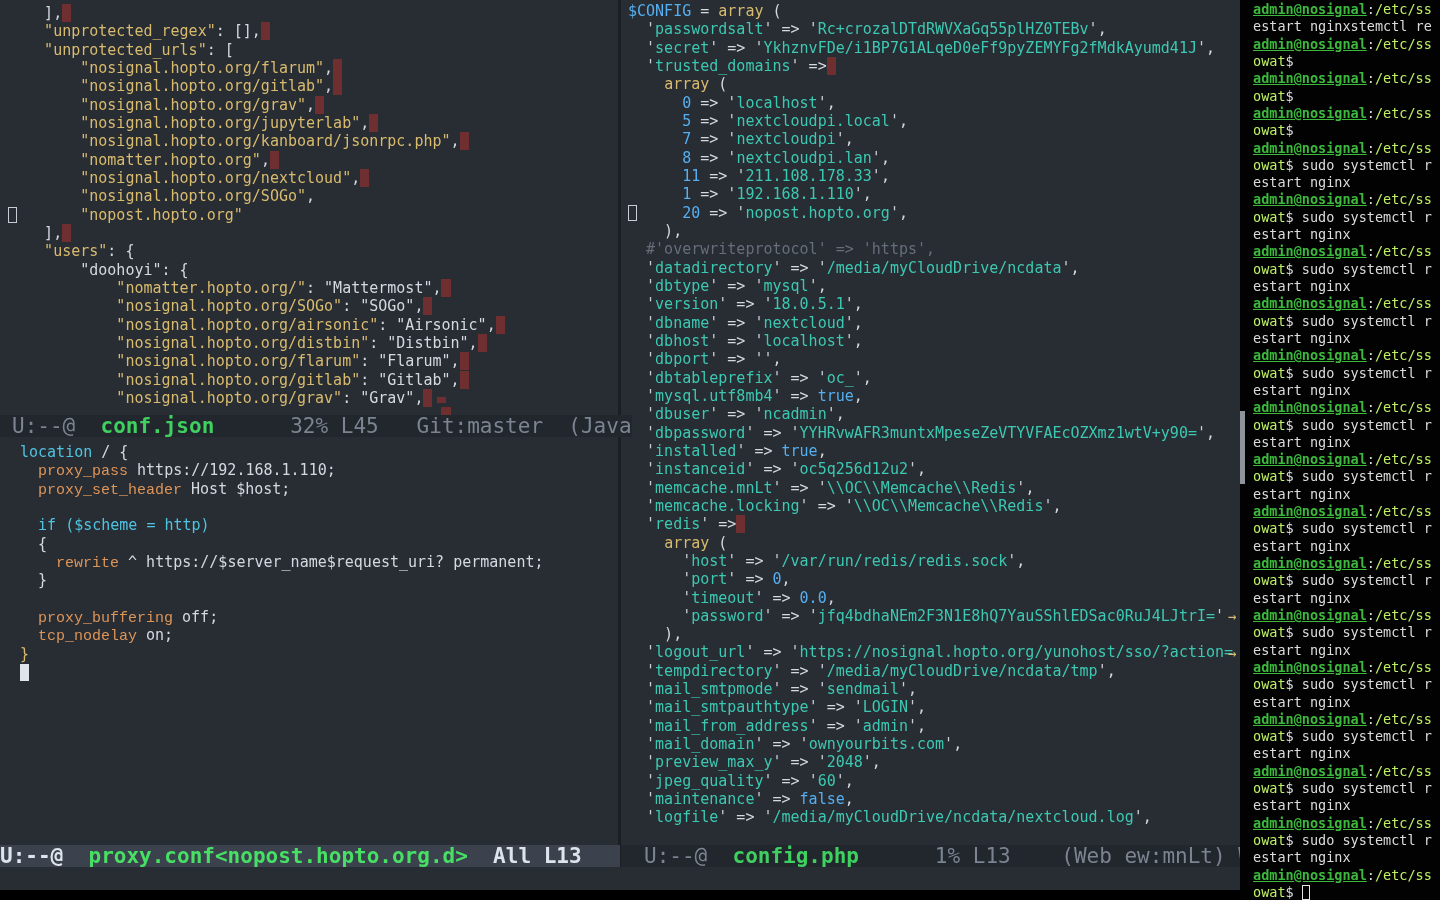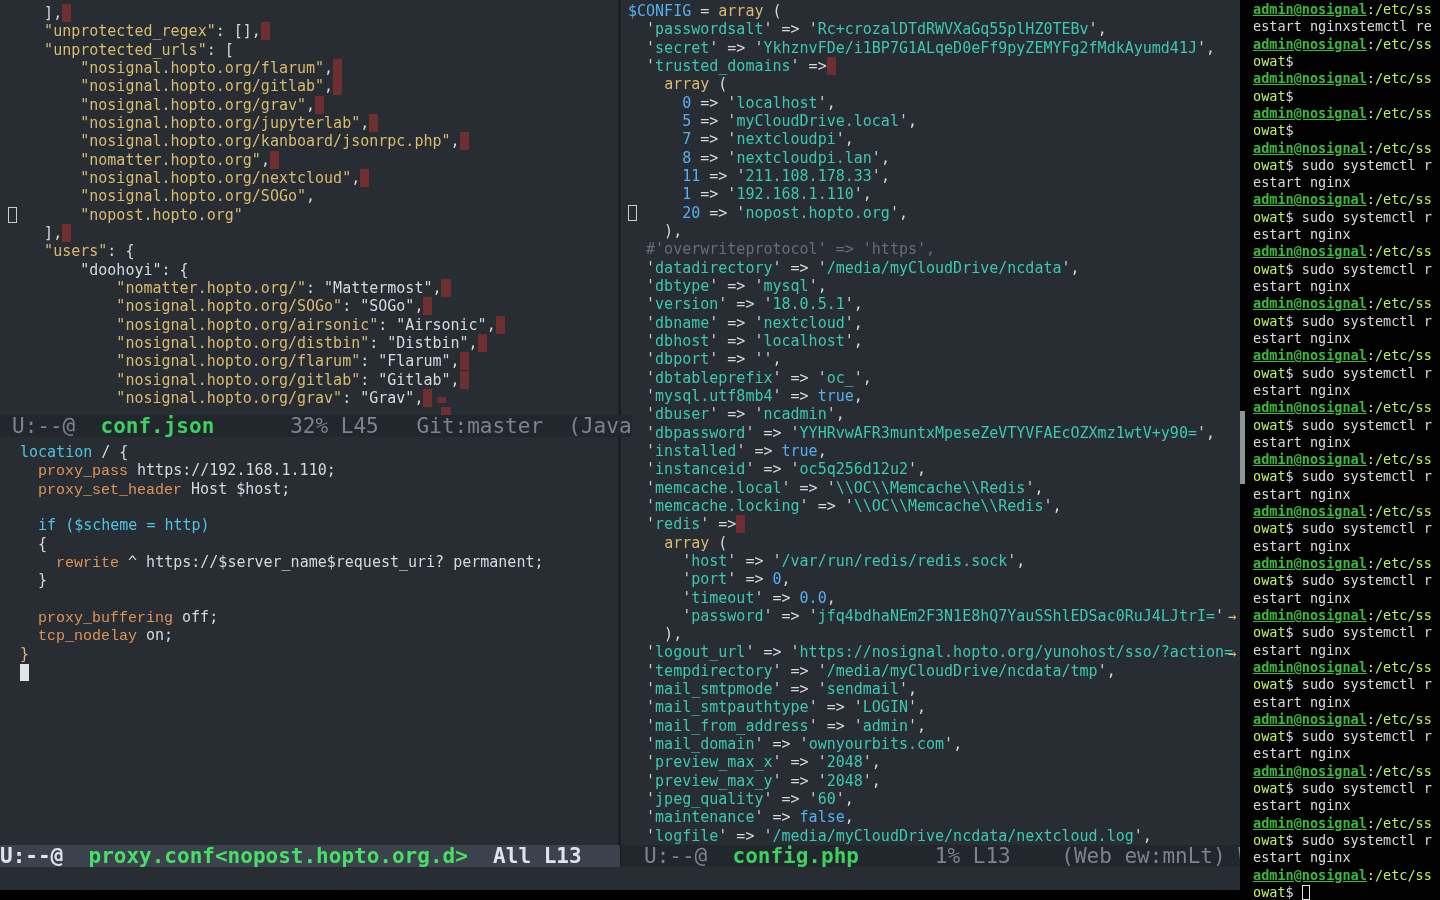--- a/index.html
+++ b/index.html
@@ -99,56 +99,55 @@
     </div>
   <div id="ml-proxy" class="modeline"><span class="sg mact">U:--@  </span><span class="sg mgrnA">proxy.conf&lt;nopost.hopto.org.d&gt;</span><span class="sg mact">  All L13    (Conf[Space] ew:</span></div>
 
   <div id="pane-php" class="epane">
       <div class="line"><span class="sg n">$CONFIG</span><span class="sg w"> = </span><span class="sg y">array</span><span class="sg w"> (</span></div>
       <div class="line"><span class="sg w">  </span><span class="sg q">'</span><span class="sg t">passwordsalt</span><span class="sg q">'</span><span class="sg w"> =&gt; </span><span class="sg q">'</span><span class="sg t">Rc+crozalDTdRWVXaGq55plHZ0TEBv</span><span class="sg q">'</span><span class="sg w">,</span></div>
       <div class="line"><span class="sg w">  </span><span class="sg q">'</span><span class="sg t">secret</span><span class="sg q">'</span><span class="sg w"> =&gt; </span><span class="sg q">'</span><span class="sg t">YkhznvFDe/i1BP7G1ALqeD0eFf9pyZEMYFg2fMdkAyumd41J</span><span class="sg q">'</span><span class="sg w">,</span></div>
       <div class="line"><span class="sg w">  </span><span class="sg q">'</span><span class="sg t">trusted_domains</span><span class="sg q">'</span><span class="sg w"> =&gt;</span><span class="sg r"> </span></div>
       <div class="line"><span class="sg w">    </span><span class="sg y">array</span><span class="sg w"> (</span></div>
       <div class="line"><span class="sg w">      </span><span class="sg n">0</span><span class="sg w"> =&gt; </span><span class="sg q">'</span><span class="sg t">localhost</span><span class="sg q">'</span><span class="sg w">,</span></div>
-      <div class="line"><span class="sg w">      </span><span class="sg n">5</span><span class="sg w"> =&gt; </span><span class="sg q">'</span><span class="sg t">myCloudDrive.local</span><span class="sg q">'</span><span class="sg w">,</span></div>
+      <div class="line"><span class="sg w">      </span><span class="sg n">5</span><span class="sg w"> =&gt; </span><span class="sg q">'</span><span class="sg t">nextcloudpi.local</span><span class="sg q">'</span><span class="sg w">,</span></div>
       <div class="line"><span class="sg w">      </span><span class="sg n">7</span><span class="sg w"> =&gt; </span><span class="sg q">'</span><span class="sg t">nextcloudpi</span><span class="sg q">'</span><span class="sg w">,</span></div>
       <div class="line"><span class="sg w">      </span><span class="sg n">8</span><span class="sg w"> =&gt; </span><span class="sg q">'</span><span class="sg t">nextcloudpi.lan</span><span class="sg q">'</span><span class="sg w">,</span></div>
       <div class="line"><span class="sg w">      </span><span class="sg n">11</span><span class="sg w"> =&gt; </span><span class="sg q">'</span><span class="sg t">211.108.178.33</span><span class="sg q">'</span><span class="sg w">,</span></div>
       <div class="line"><span class="sg w">      </span><span class="sg n">1</span><span class="sg w"> =&gt; </span><span class="sg q">'</span><span class="sg t">192.168.1.110</span><span class="sg q">'</span><span class="sg w">,</span></div>
       <div class="line"><span class="sg hc"> </span><span class="sg w">     </span><span class="sg n">20</span><span class="sg w"> =&gt; </span><span class="sg q">'</span><span class="sg t">nopost.hopto.org</span><span class="sg q">'</span><span class="sg w">,</span></div>
       <div class="line"><span class="sg w">    ),</span></div>
       <div class="line"><span class="sg g">  #'overwriteprotocol' =&gt; 'https',</span></div>
       <div class="line"><span class="sg w">  </span><span class="sg q">'</span><span class="sg t">datadirectory</span><span class="sg q">'</span><span class="sg w"> =&gt; </span><span class="sg q">'</span><span class="sg t">/media/myCloudDrive/ncdata</span><span class="sg q">'</span><span class="sg w">,</span></div>
       <div class="line"><span class="sg w">  </span><span class="sg q">'</span><span class="sg t">dbtype</span><span class="sg q">'</span><span class="sg w"> =&gt; </span><span class="sg q">'</span><span class="sg t">mysql</span><span class="sg q">'</span><span class="sg w">,</span></div>
       <div class="line"><span class="sg w">  </span><span class="sg q">'</span><span class="sg t">version</span><span class="sg q">'</span><span class="sg w"> =&gt; </span><span class="sg q">'</span><span class="sg t">18.0.5.1</span><span class="sg q">'</span><span class="sg w">,</span></div>
       <div class="line"><span class="sg w">  </span><span class="sg q">'</span><span class="sg t">dbname</span><span class="sg q">'</span><span class="sg w"> =&gt; </span><span class="sg q">'</span><span class="sg t">nextcloud</span><span class="sg q">'</span><span class="sg w">,</span></div>
       <div class="line"><span class="sg w">  </span><span class="sg q">'</span><span class="sg t">dbhost</span><span class="sg q">'</span><span class="sg w"> =&gt; </span><span class="sg q">'</span><span class="sg t">localhost</span><span class="sg q">'</span><span class="sg w">,</span></div>
       <div class="line"><span class="sg w">  </span><span class="sg q">'</span><span class="sg t">dbport</span><span class="sg q">'</span><span class="sg w"> =&gt; </span><span class="sg q">''</span><span class="sg w">,</span></div>
       <div class="line"><span class="sg w">  </span><span class="sg q">'</span><span class="sg t">dbtableprefix</span><span class="sg q">'</span><span class="sg w"> =&gt; </span><span class="sg q">'</span><span class="sg t">oc_</span><span class="sg q">'</span><span class="sg w">,</span></div>
       <div class="line"><span class="sg w">  </span><span class="sg q">'</span><span class="sg t">mysql.utf8mb4</span><span class="sg q">'</span><span class="sg w"> =&gt; </span><span class="sg k">true</span><span class="sg w">,</span></div>
       <div class="line"><span class="sg w">  </span><span class="sg q">'</span><span class="sg t">dbuser</span><span class="sg q">'</span><span class="sg w"> =&gt; </span><span class="sg q">'</span><span class="sg t">ncadmin</span><span class="sg q">'</span><span class="sg w">,</span></div>
       <div class="line"><span class="sg w">  </span><span class="sg q">'</span><span class="sg t">dbpassword</span><span class="sg q">'</span><span class="sg w"> =&gt; </span><span class="sg q">'</span><span class="sg t">YYHRvwAFR3muntxMpeseZeVTYVFAEcOZXmz1wtV+y90=</span><span class="sg q">'</span><span class="sg w">,</span></div>
       <div class="line"><span class="sg w">  </span><span class="sg q">'</span><span class="sg t">installed</span><span class="sg q">'</span><span class="sg w"> =&gt; </span><span class="sg k">true</span><span class="sg w">,</span></div>
       <div class="line"><span class="sg w">  </span><span class="sg q">'</span><span class="sg t">instanceid</span><span class="sg q">'</span><span class="sg w"> =&gt; </span><span class="sg q">'</span><span class="sg t">oc5q256d12u2</span><span class="sg q">'</span><span class="sg w">,</span></div>
-      <div class="line"><span class="sg w">  </span><span class="sg q">'</span><span class="sg t">memcache.local</span><span class="sg q">'</span><span class="sg w"> =&gt; </span><span class="sg q">'</span><span class="sg t">\\OC\\Memcache\\Redis</span><span class="sg q">'</span><span class="sg w">,</span></div>
+      <div class="line"><span class="sg w">  </span><span class="sg q">'</span><span class="sg t">memcache.mnLt</span><span class="sg q">'</span><span class="sg w"> =&gt; </span><span class="sg q">'</span><span class="sg t">\\OC\\Memcache\\Redis</span><span class="sg q">'</span><span class="sg w">,</span></div>
       <div class="line"><span class="sg w">  </span><span class="sg q">'</span><span class="sg t">memcache.locking</span><span class="sg q">'</span><span class="sg w"> =&gt; </span><span class="sg q">'</span><span class="sg t">\\OC\\Memcache\\Redis</span><span class="sg q">'</span><span class="sg w">,</span></div>
       <div class="line"><span class="sg w">  </span><span class="sg q">'</span><span class="sg t">redis</span><span class="sg q">'</span><span class="sg w"> =&gt;</span><span class="sg r"> </span></div>
       <div class="line"><span class="sg w">    </span><span class="sg y">array</span><span class="sg w"> (</span></div>
       <div class="line"><span class="sg w">      </span><span class="sg q">'</span><span class="sg t">host</span><span class="sg q">'</span><span class="sg w"> =&gt; </span><span class="sg q">'</span><span class="sg t">/var/run/redis/redis.sock</span><span class="sg q">'</span><span class="sg w">,</span></div>
       <div class="line"><span class="sg w">      </span><span class="sg q">'</span><span class="sg t">port</span><span class="sg q">'</span><span class="sg w"> =&gt; </span><span class="sg n">0</span><span class="sg w">,</span></div>
       <div class="line"><span class="sg w">      </span><span class="sg q">'</span><span class="sg t">timeout</span><span class="sg q">'</span><span class="sg w"> =&gt; </span><span class="sg n">0.0</span><span class="sg w">,</span></div>
       <div class="line"><span class="sg w">      </span><span class="sg q">'</span><span class="sg t">password</span><span class="sg q">'</span><span class="sg w"> =&gt; </span><span class="sg q">'</span><span class="sg t">jfq4bdhaNEm2F3N1E8hQ7YauSShlEDSac0RuJ4LJtrI=</span><span class="sg q">'</span></div>
       <div class="line"><span class="sg w">    ),</span></div>
       <div class="line"><span class="sg w">  </span><span class="sg q">'</span><span class="sg t">logout_url</span><span class="sg q">'</span><span class="sg w"> =&gt; </span><span class="sg q">'</span><span class="sg t">https://nosignal.hopto.org/yunohost/sso/?action=</span></div>
       <div class="line"><span class="sg w">  </span><span class="sg q">'</span><span class="sg t">tempdirectory</span><span class="sg q">'</span><span class="sg w"> =&gt; </span><span class="sg q">'</span><span class="sg t">/media/myCloudDrive/ncdata/tmp</span><span class="sg q">'</span><span class="sg w">,</span></div>
       <div class="line"><span class="sg w">  </span><span class="sg q">'</span><span class="sg t">mail_smtpmode</span><span class="sg q">'</span><span class="sg w"> =&gt; </span><span class="sg q">'</span><span class="sg t">sendmail</span><span class="sg q">'</span><span class="sg w">,</span></div>
       <div class="line"><span class="sg w">  </span><span class="sg q">'</span><span class="sg t">mail_smtpauthtype</span><span class="sg q">'</span><span class="sg w"> =&gt; </span><span class="sg q">'</span><span class="sg t">LOGIN</span><span class="sg q">'</span><span class="sg w">,</span></div>
       <div class="line"><span class="sg w">  </span><span class="sg q">'</span><span class="sg t">mail_from_address</span><span class="sg q">'</span><span class="sg w"> =&gt; </span><span class="sg q">'</span><span class="sg t">admin</span><span class="sg q">'</span><span class="sg w">,</span></div>
       <div class="line"><span class="sg w">  </span><span class="sg q">'</span><span class="sg t">mail_domain</span><span class="sg q">'</span><span class="sg w"> =&gt; </span><span class="sg q">'</span><span class="sg t">ownyourbits.com</span><span class="sg q">'</span><span class="sg w">,</span></div>
-      <div class="line"><span class="sg w">  </span><span class="sg q">'</span><span class="sg t">preview_max_x</span><span class="sg q">'</span><span class="sg w"> =&gt; </span><span class="sg q">'</span><span class="sg t">2048</span><span class="sg q">'</span><span class="sg w">,</span></div>
       <div class="line"><span class="sg w">  </span><span class="sg q">'</span><span class="sg t">preview_max_y</span><span class="sg q">'</span><span class="sg w"> =&gt; </span><span class="sg q">'</span><span class="sg t">2048</span><span class="sg q">'</span><span class="sg w">,</span></div>
       <div class="line"><span class="sg w">  </span><span class="sg q">'</span><span class="sg t">jpeg_quality</span><span class="sg q">'</span><span class="sg w"> =&gt; </span><span class="sg q">'</span><span class="sg t">60</span><span class="sg q">'</span><span class="sg w">,</span></div>
       <div class="line"><span class="sg w">  </span><span class="sg q">'</span><span class="sg t">maintenance</span><span class="sg q">'</span><span class="sg w"> =&gt; </span><span class="sg k">false</span><span class="sg w">,</span></div>
       <div class="line"><span class="sg w">  </span><span class="sg q">'</span><span class="sg t">logfile</span><span class="sg q">'</span><span class="sg w"> =&gt; </span><span class="sg q">'</span><span class="sg t">/media/myCloudDrive/ncdata/nextcloud.log</span><span class="sg q">'</span><span class="sg w">,</span></div>
     </div>
   <div id="ml-php" class="modeline"><span class="sg mdim">U:--@  </span><span class="sg mgrn">config.php</span><span class="sg mdim">      1% L13    (Web ew:mnLt) Wed Jun 24 7:44PM 1</span></div>
 
   <div id="echo-area"></div>
 
   <div id="arrow1" class="trunc-arrow">→</div>

